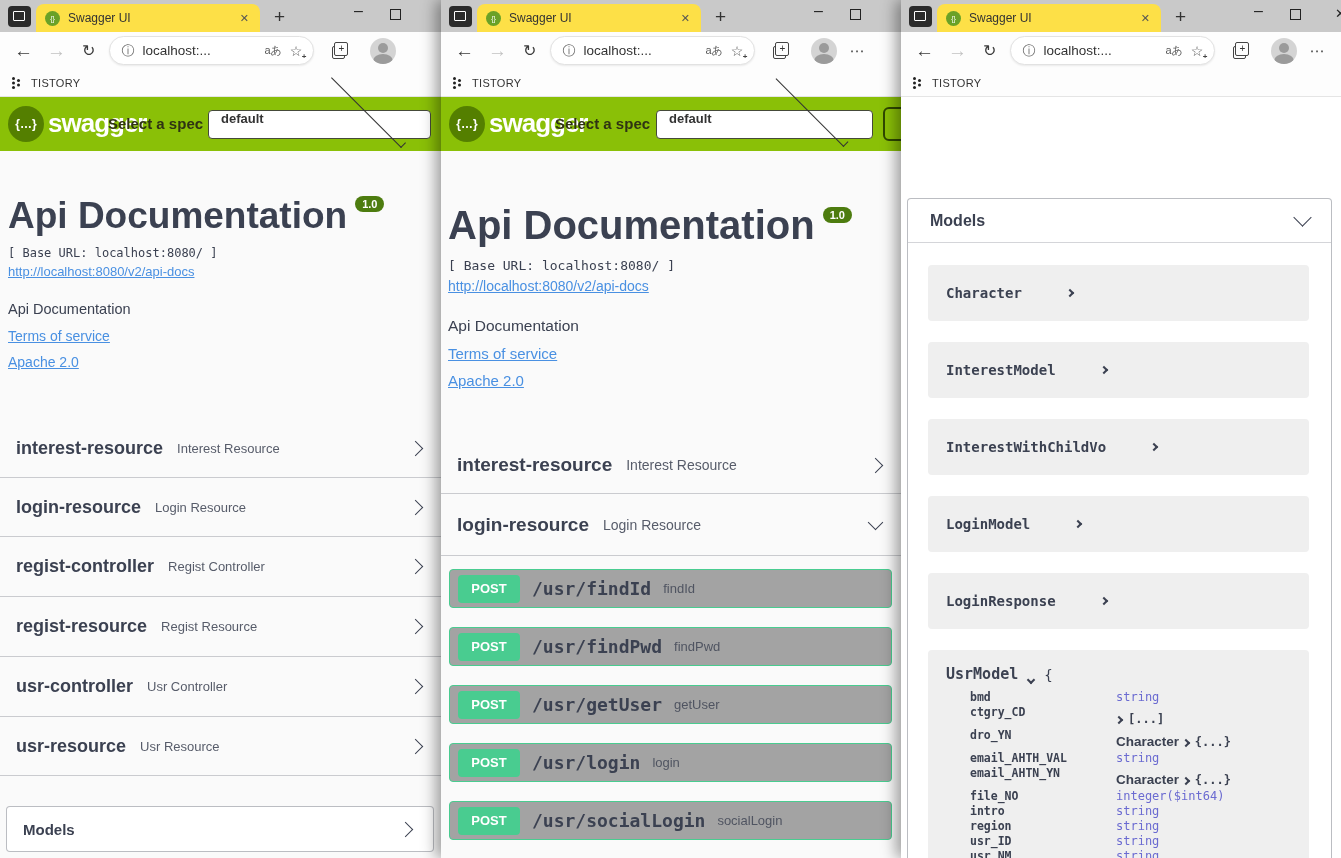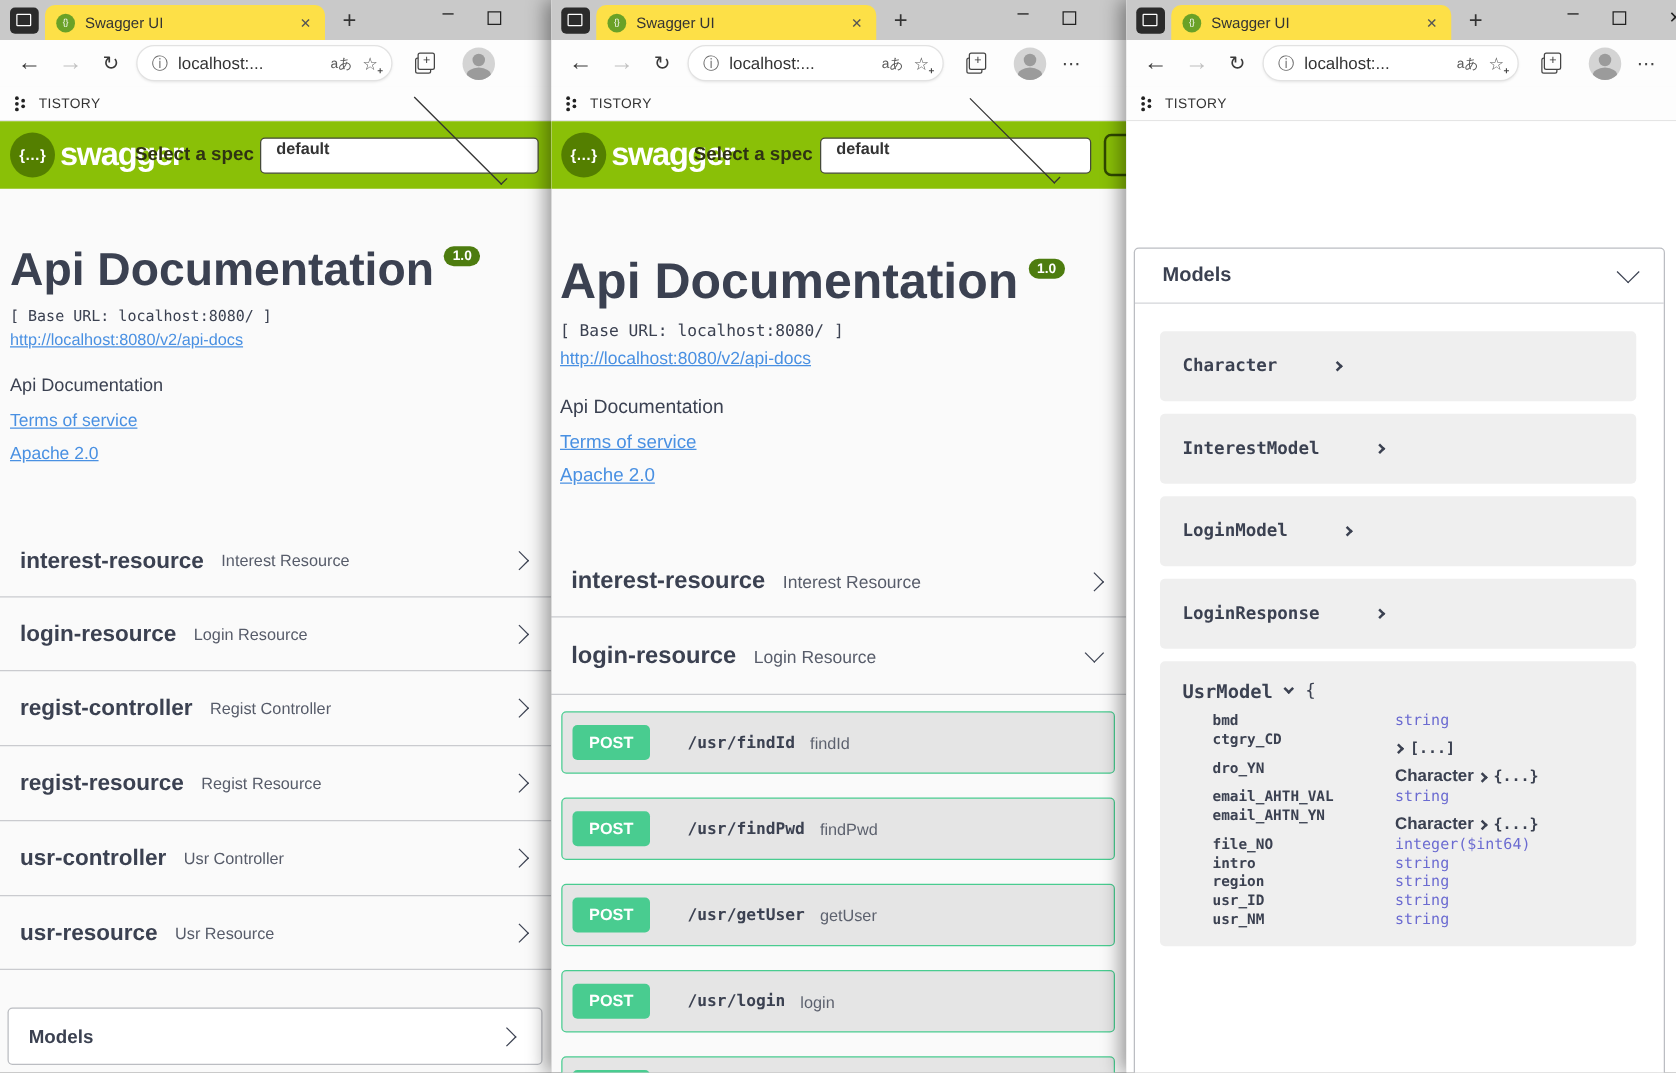--- a/index.html
+++ b/index.html
@@ -97,42 +97,42 @@
             padding:0 12px 0 16px; }
   .tagname { font-weight:bold; color:#3b4151; }
   .tagdesc { color:#3b4151; opacity:.85; margin-left:14px; }
   .tagrow .chev { margin-left:auto; margin-right:8px; }
 
   .models-box { border:1px solid rgba(59,65,81,.35); border-radius:4px; background:#fff;
             display:flex; align-items:center; padding:0 16px; }
   .models-box b { font-size:15px; color:#3b4151; }
   .models-box .chev { margin-left:auto; margin-right:6px; }
 
-  .oprow { display:flex; align-items:center; background:#e5e5e5; border:1px solid #49cc90;
-           border-radius:4px; height:50px; margin:0 9px 19px 8px; }
+  .oprow { display:flex; align-items:center; background:#a3a3a3; border:1px solid #49cc90;
+           border-radius:4px; height:39px; margin:0 9px 19px 8px; }
   .opbadge { background:#49cc90; color:#fff; font-weight:bold; font-size:13px; border-radius:4px;
            width:62px; height:28px; line-height:28px; text-align:center; margin-left:8px; flex:none; }
-  .oppath { font-family:"DejaVu Sans Mono", monospace; font-weight:bold; font-size:13px;
-           color:#3b4151; margin-left:30px; }
+  .oppath { font-family:"DejaVu Sans Mono", monospace; font-weight:bold; font-size:18px;
+           color:#3b4151; margin-left:12px; }
   .opsum { font-size:13px; color:#3b4151; opacity:.8; margin-left:12px; }
 
   
   .models-panel { position:absolute; left:6px; right:9px; top:101px; height:746px;
            border:1px solid rgba(59,65,81,.35); border-radius:4px; background:#fff; overflow:hidden; }
   .models-head { height:44px; border-bottom:1px solid rgba(59,65,81,.22); display:flex;
            align-items:center; padding:0 22px; }
   .models-head b { font-size:16px; color:#3b4151; }
   .models-head .chev { margin-left:auto; }
   .models-list { padding:22px 22px 0 20px; }
   .model-card { background:#efefef; border-radius:4px; height:56px; display:flex; align-items:center;
-           padding-left:18px; margin-bottom:10px;gap:32px; }
+           padding-left:18px; margin-bottom:21px;gap:32px; }
   .model-card .mname { font-family:"DejaVu Sans Mono", monospace; font-weight:bold; font-size:14px;
            color:#3b4151; margin-right:13px; }
   .model-card.expanded { height:auto; display:block; padding:15px 10px 14px 18px; }
-  .um-title { display:flex; align-items:center; }
+  .um-title { display:flex; align-items:flex-end; }
   .um-title .mname { margin-right:10px; }
   .um-title .brace { font-family:"DejaVu Sans Mono", monospace; font-size:14px; color:#3b4151;
            margin-left:10px; }
   .um-fields { margin:7px 0 0 24px; }
   .frow { display:flex; min-height:15px; }
   .frow.tall { min-height:23px; }
   .fname { width:146px; flex:none; font-family:"DejaVu Sans Mono", monospace; font-weight:bold;
            font-size:11.5px; color:#3b4151; }
   .ftype { font-family:"DejaVu Sans Mono", monospace; font-size:12px; color:#6b6bd1; }
   .frow.tall .ftype, .frow.tall .fmodel { transform:translateY(6px); }
@@ -377,20 +377,24 @@
       <div class="models-list">
         <div class="model-card">
           <span class="mname">Character</span>
           <span class="chev r bold"></span>
         </div>
         <div class="model-card">
           <span class="mname">InterestModel</span>
           <span class="chev r bold"></span>
         </div>
         <div class="model-card">
+          <span class="mname">InterestWithChildVo</span>
+          <span class="chev r bold"></span>
+        </div>
+        <div class="model-card">
           <span class="mname">LoginModel</span>
           <span class="chev r bold"></span>
         </div>
         <div class="model-card">
           <span class="mname">LoginResponse</span>
           <span class="chev r bold"></span>
         </div>
 
         <div class="model-card expanded">
           <div class="um-title">

